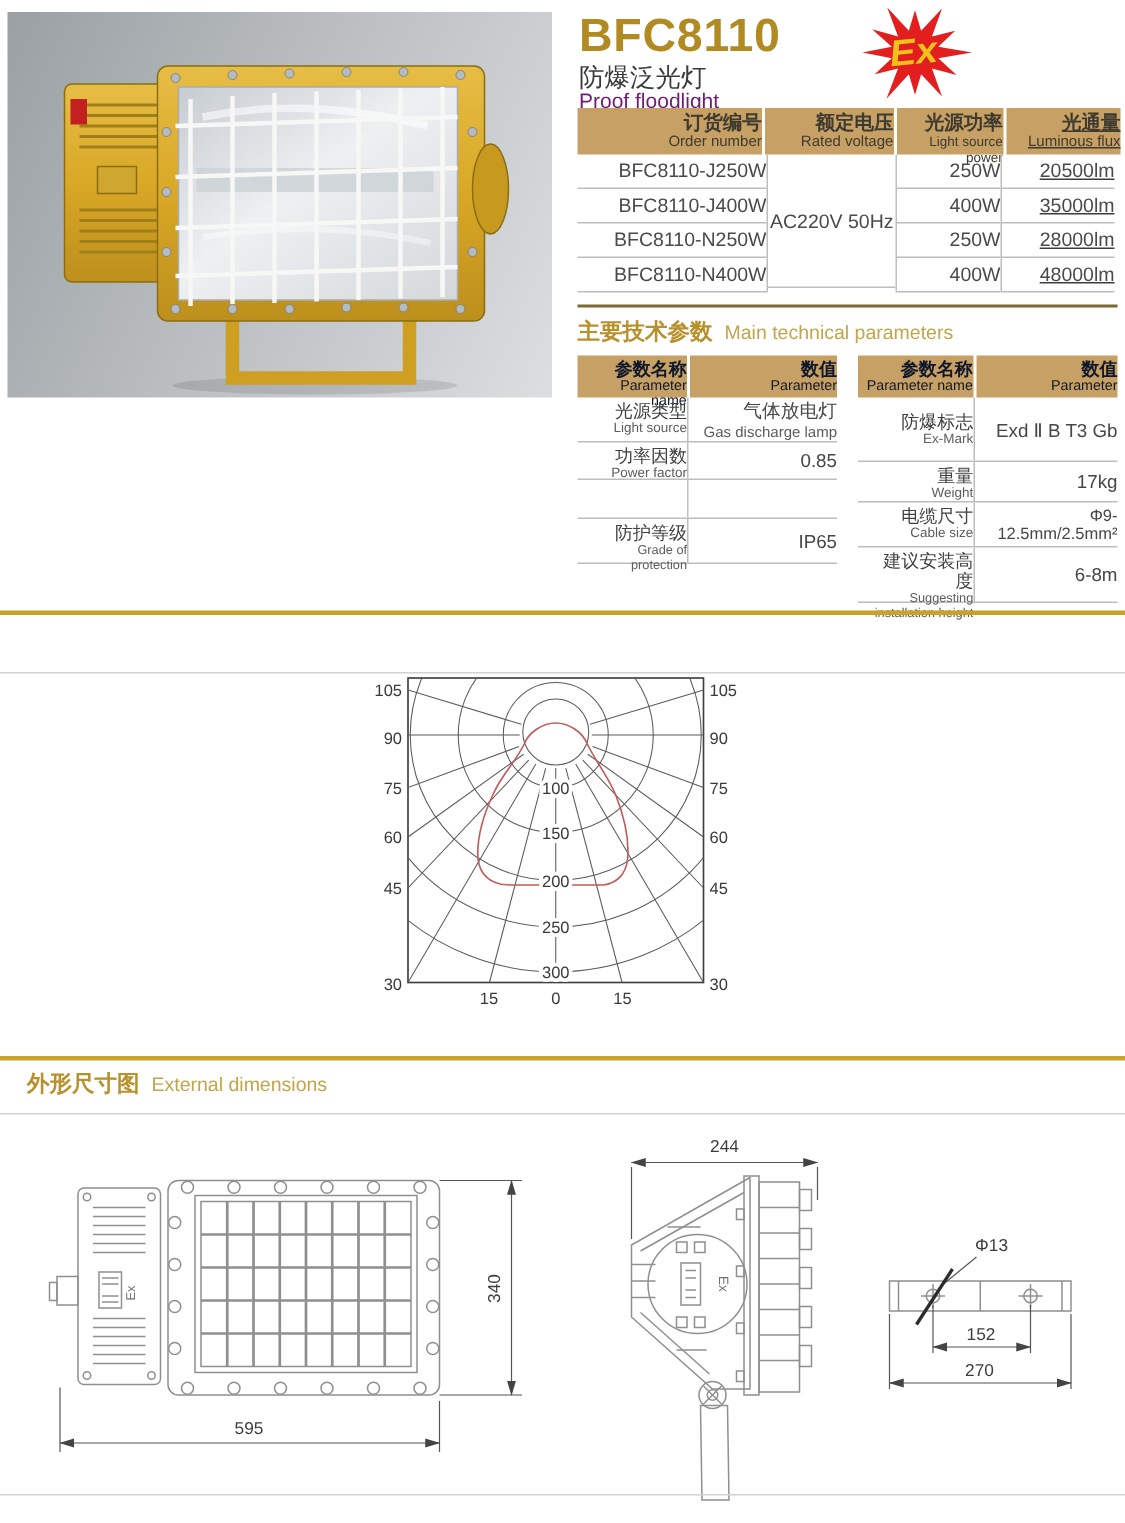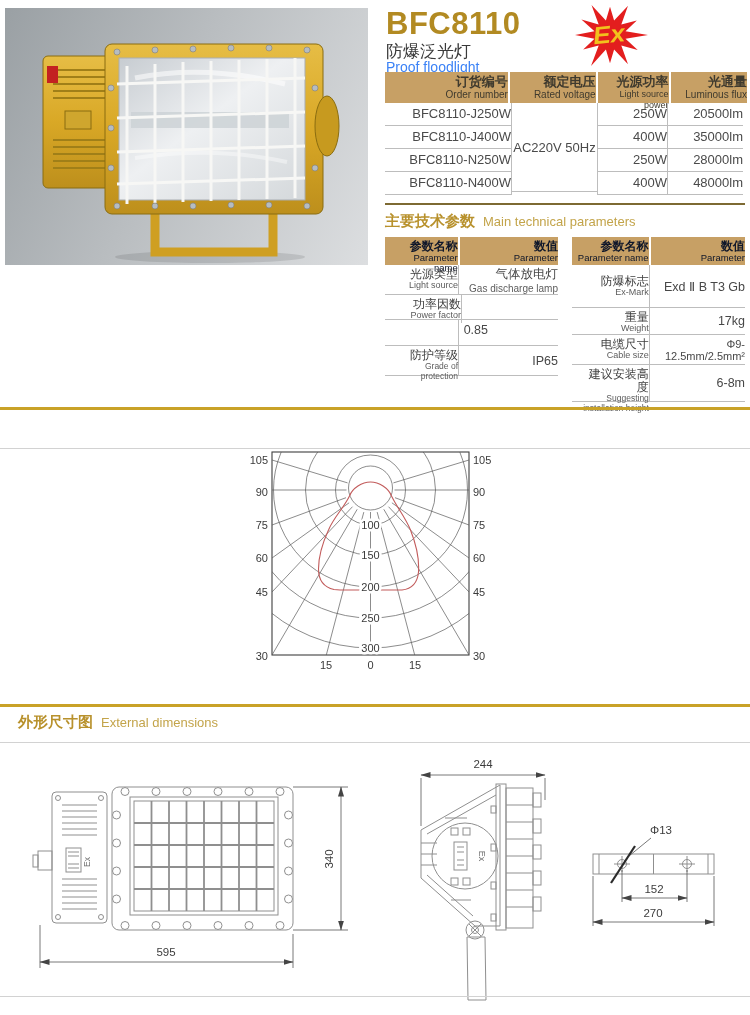--- a/index.html
+++ b/index.html
@@ -6,35 +6,35 @@
   .page{position:relative;width:750px;height:1015px;background:#fff;overflow:hidden;
         font-family:"Liberation Sans","DejaVu Sans",sans-serif;color:#3d3d3d;text-align:right;}
   .abs{position:absolute;}
 
   
   .photo{left:5px;top:8px;width:363px;height:257px;background:linear-gradient(115deg,#9aa0a4 0%,#b9bdc0 45%,#dcdee0 100%);}
 
   
   .model{left:386px;top:6px;font-size:31px;font-weight:bold;color:#b28a22;letter-spacing:.5px;}
   .name-cn{left:386px;top:40px;font-size:17px;color:#3a3a3a;}
-  .name-en{left:386px;top:59px;font-size:14px;color:#3b82f6;}
+  .name-en{left:386px;top:59px;font-size:14px;color:#701a75;}
   .exstar{left:570px;top:4px;width:80px;height:62px;}
 
   
   .otable{left:385px;top:72px;width:362px;font-size:13px;}
   .ot-head{display:flex;gap:2px;}
   .ot-head .c{background:#c7a065;color:#3f3a2e;padding:3px 0 2px 6px;height:26px;}
   .ot-head .cn{font-size:13px;font-weight:bold;line-height:14px;}
   .ot-head .en{font-size:10px;line-height:11px;}
   .ot-body{display:flex;}
   .ot-col{box-sizing:border-box;}
   .ot-col + .ot-col{border-left:1px solid #bdbdbd;}
   .ot-cell{height:22px;line-height:22px;border-bottom:1px solid #bdbdbd;padding-left:6px;color:#4a4a4a;}
   .ot-merge{height:88px;border-bottom:1px solid #bdbdbd;display:flex;align-items:center;justify-content:center;color:#4a4a4a;}
-  .w1{width:126px;} .w2{width:86px;} .w3{width:70px;} .w4{width:76px;}
+  .w1{width:126px;} .w2{width:86px;} .w3{width:70px;} .w4{width:76px;text-decoration:underline;}
 
   
   .tech-topline{left:385px;top:203px;width:360px;height:2px;background:#7d6a33;}
   .sec-title{font-size:15px;font-weight:bold;color:#b8912c;}
   .sec-title .en{font-weight:normal;font-size:13px;color:#c3a44a;margin-left:8px;}
   .tech-title{left:385px;top:212px;}
   .ptable{position:absolute;width:173px;font-size:12px;}
   .pt-head{display:flex;gap:2px;}
   .pt-head .c{background:#c7a065;color:#0f172a;padding:3px 0 2px 5px;height:23px;}
   .pt-head .cn{font-size:12px;font-weight:bold;line-height:13px;}
@@ -212,21 +212,21 @@
     <div class="pt-row" style="height:29px;">
       <div class="pt-name pn-l">
           <div class="cn">光源类型</div>
           <div class="en">Light source</div>
         </div>
       <div class="pt-val pv-l">
           <div>气体放电灯</div>
           <div class="sub">Gas discharge lamp</div>
         </div>
     </div>
-    <div class="pt-row" style="height:24px;flex-direction:column;">
+    <div class="pt-row" style="height:24px;">
       <div class="pt-name pn-l">
           <div class="cn">功率因数</div>
           <div class="en">Power factor</div>
         </div>
       <div class="pt-val pv-l">
           <div>0.85</div>
         </div>
     </div>
     <div class="pt-row" style="height:25px;">
       <div class="pt-name pn-l"></div>

